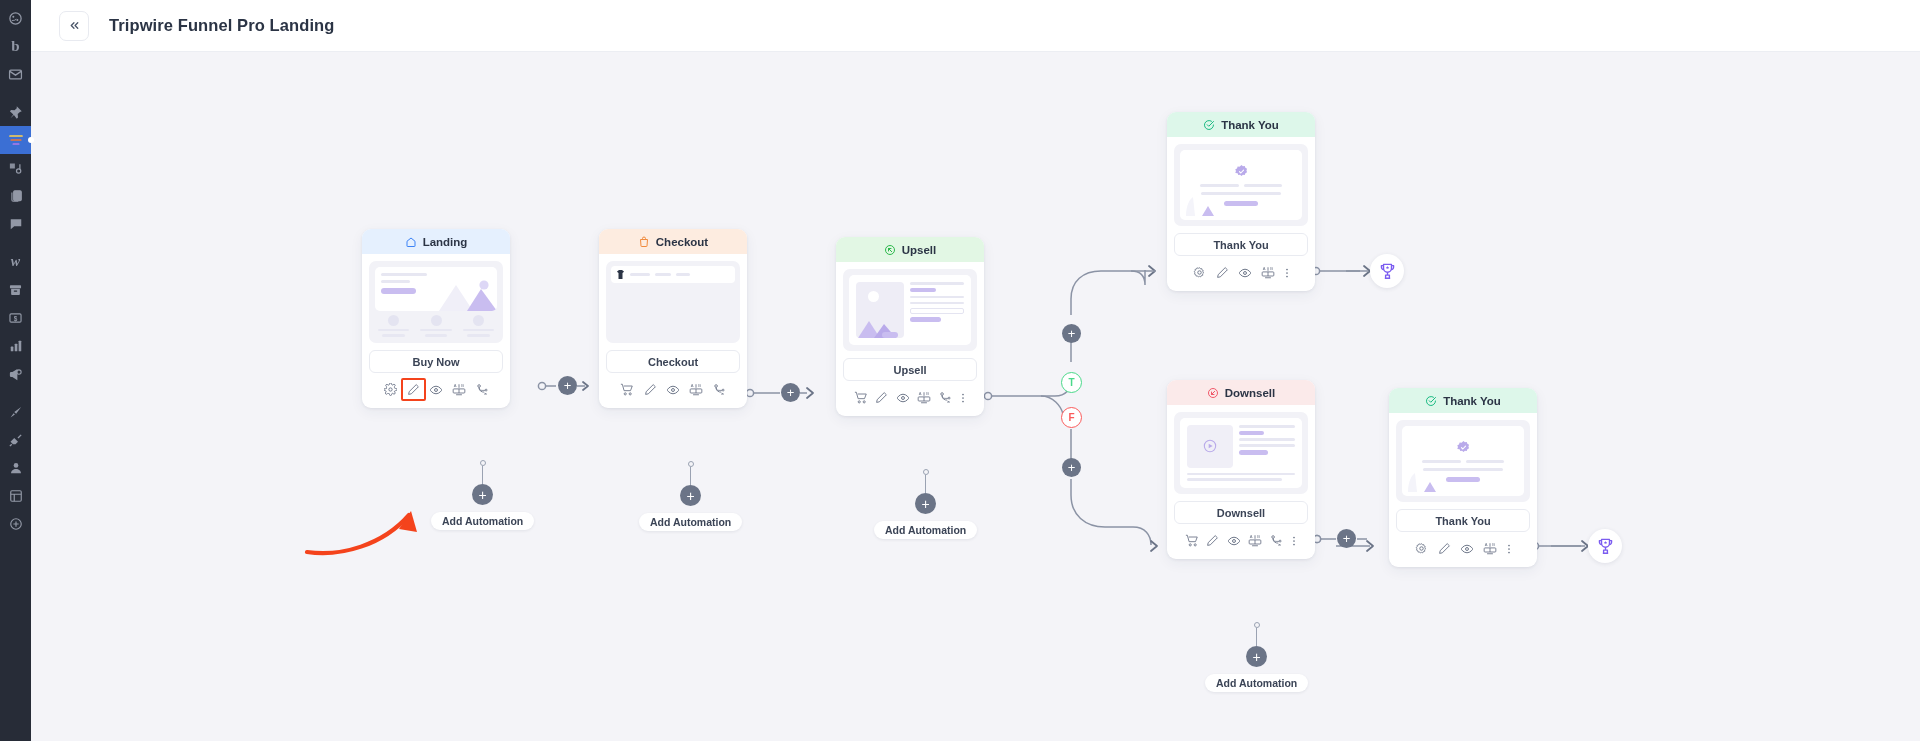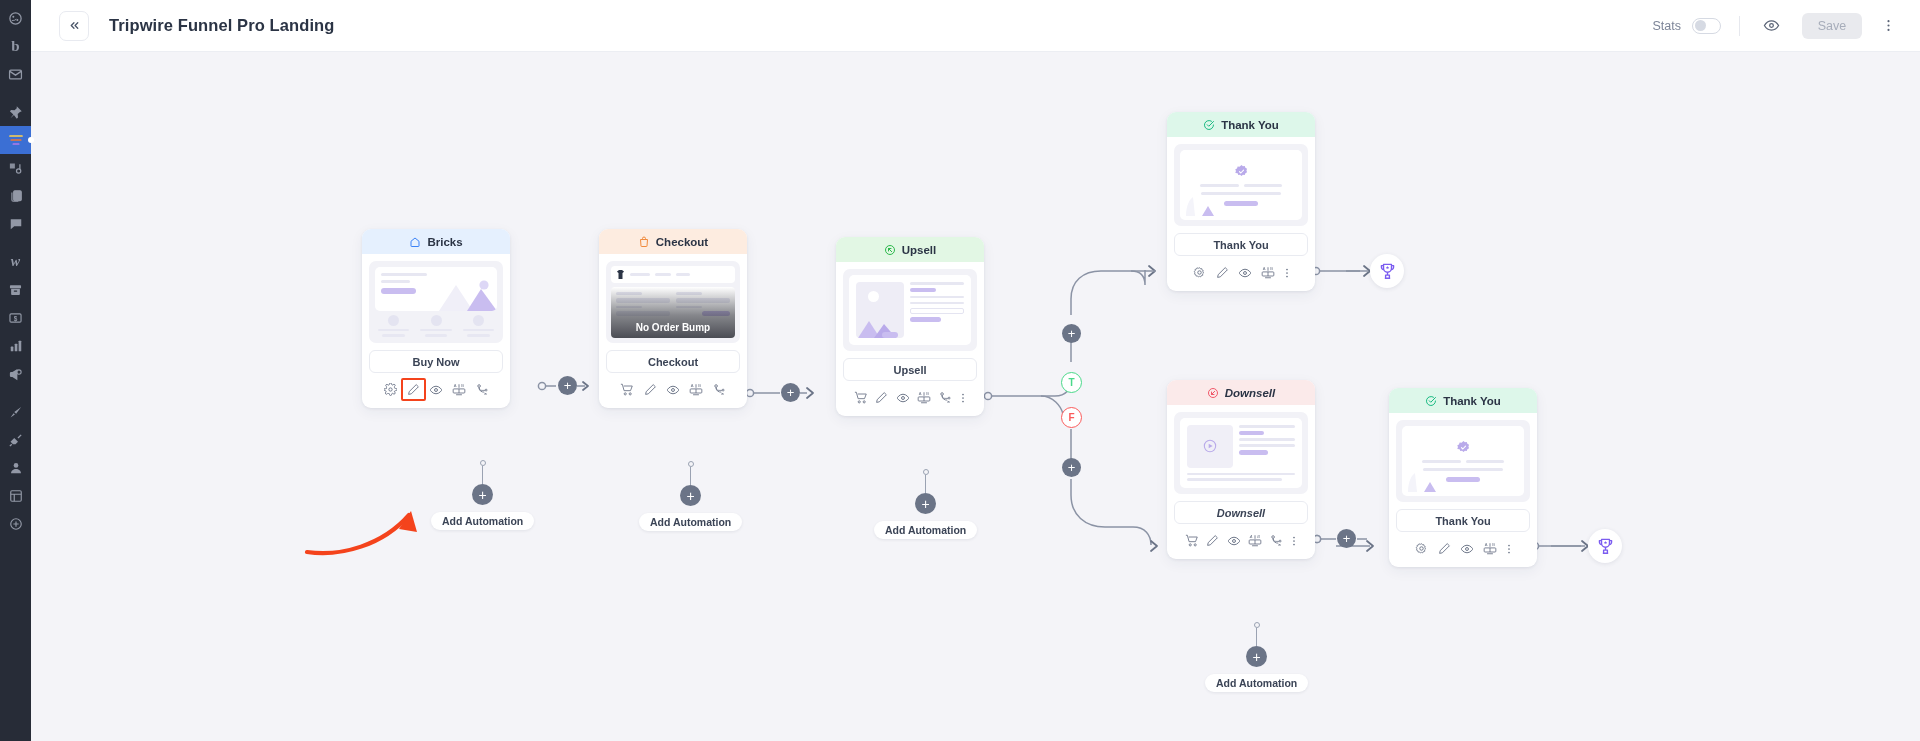--- a/index.html
+++ b/index.html
@@ -261,41 +261,20 @@
   <div class="main">
 
     <div class="topbar">
       <div class="collapse-btn">
         <svg width="13" height="13" viewBox="0 0 24 24" fill="none" stroke="currentColor" stroke-width="2.4" stroke-linecap="round" stroke-linejoin="round">
             <path d="M11 17l-5-5 5-5M18 17l-5-5 5-5"></path>
           </svg>
       </div>
       <div class="funnel-title">Tripwire Funnel Pro Landing</div>
 
-      <div class="topbar-right">
-        <span class="stats-label">Stats</span>
-        <div class="toggle">
-            <div class="knob"></div>
-          </div>
-        <div class="vdiv"></div>
-        <div class="eye-btn">
-          <svg width="17" height="17" viewBox="0 0 24 24" fill="none" stroke="currentColor" stroke-width="1.8">
-              <path d="M2 12s3.8-6.5 10-6.5S22 12 22 12s-3.8 6.5-10 6.5S2 12 2 12z"></path>
-              <circle cx="12" cy="12" r="2.6"></circle>
-            </svg>
-        </div>
-        <button class="save-btn">Save</button>
-        <div class="kebab-btn">
-          <svg width="15" height="15" viewBox="0 0 24 24" fill="currentColor">
-              <circle cx="12" cy="5" r="1.7"></circle>
-              <circle cx="12" cy="12" r="1.7"></circle>
-              <circle cx="12" cy="19" r="1.7"></circle>
-            </svg>
-        </div>
-      </div>
     </div>
 
     <div class="canvas">
 
       <svg class="edges">
         <g stroke="#8b93a5" stroke-width="1.5" fill="none">
 
           <circle cx="511" cy="334" r="3.6" fill="#f4f4f8"></circle>
           <path d="M515 334h10"></path>
           <path d="M546 334h8"></path>
@@ -344,21 +323,21 @@
         </g>
       </svg>
 
       <div class="node" style="left:331px; top:177px;">
         <div class="node-head" style="background:#e5f0fe;">
           <span class="hicon" style="color:#3b82f6;">
             <svg width="12" height="12" viewBox="0 0 24 24" fill="none" stroke="currentColor" stroke-width="2" stroke-linejoin="round">
                 <path d="M4 10.5L12 4l8 6.5V20a1 1 0 01-1 1H5a1 1 0 01-1-1z"></path>
               </svg>
           </span>
-          <span>Bricks</span>
+          <span>Landing</span>
         </div>
         <div class="node-body">
           <div class="preview">
             <div class="white-card">
               <div class="sk" style="width:42%;height:3px;margin-bottom:4px;"></div>
               <div class="sk" style="width:26%;height:3px;margin-bottom:5px;"></div>
               <div class="sk-p" style="width:32%;height:6px;"></div>
               <svg style="position:absolute;right:0;bottom:0;" width="74" height="34" viewBox="0 0 74 34">
                 <path d="M16 34L33 8l17 26z" fill="#f0eff8"></path>
                 <path d="M44 34L58 12l16 22z" fill="#c9bdf0"></path>
@@ -442,36 +421,20 @@
         </div>
         <div class="node-body">
           <div class="preview" style="padding:5px;gap:4px;">
             <div style="background:#fff;border-radius:4px;height:17px;display:flex;align-items:center;padding:0 5px;gap:5px;">
               <svg width="9" height="11" viewBox="0 0 18 22" fill="#2b3445">
                   <path d="M6 2h6l4 3-2.5 3L13 7v13H5V7l-.5 1L2 5z"></path>
                 </svg>
               <div class="sk" style="width:20px;height:2.4px;"></div>
               <div class="sk" style="width:16px;height:2.4px;"></div>
               <div class="sk" style="width:14px;height:2.4px;"></div>
-            </div>
-            <div style="position:relative;flex:1;background:#fff;border-radius:4px;padding:5px;display:flex;gap:6px;">
-              <div style="flex:1;display:flex;flex-direction:column;gap:3px;">
-                <div class="sk" style="width:48%;height:2.6px;"></div>
-                <div class="sk" style="width:100%;height:5px;"></div>
-                <div class="sk" style="width:48%;height:2.6px;"></div>
-                <div class="sk" style="width:100%;height:5px;"></div>
-              </div>
-              <div style="flex:1;display:flex;flex-direction:column;gap:3px;">
-                <div class="sk" style="width:48%;height:2.6px;"></div>
-                <div class="sk" style="width:100%;height:5px;"></div>
-                <div class="sk" style="width:48%;height:2.6px;"></div>
-                <div class="sk-p" style="width:52%;height:5px;margin-left:auto;"></div>
-              </div>
-              <div style="position:absolute;left:0;top:0;right:0;bottom:0;border-radius:4px;background:linear-gradient(180deg,rgba(60,62,70,0) 0%,rgba(60,62,70,.62) 55%,rgba(55,57,65,.9) 100%);"></div>
-              <div style="position:absolute;left:0;right:0;bottom:5px;text-align:center;color:#fff;font-size:10px;font-weight:bold;">No Order Bump</div>
             </div>
           </div>
         </div>
         <div class="cta">Checkout</div>
         <div class="actions">
           <div class="act">
               <svg width="14" height="13" viewBox="0 0 24 22" fill="none" stroke="currentColor" stroke-width="1.5">
                 <path d="M1.5 2H4l3 11h11l3-8H6.5"></path>
                 <circle cx="9" cy="18.5" r="1.8"></circle>
                 <circle cx="17.5" cy="18.5" r="1.8"></circle>
@@ -662,21 +625,21 @@
           <div class="act" style="width:15px;">
               <svg width="12" height="12" viewBox="0 0 24 24" fill="currentColor">
                 <circle cx="12" cy="5" r="1.7"></circle>
                 <circle cx="12" cy="12" r="1.7"></circle>
                 <circle cx="12" cy="19" r="1.7"></circle>
               </svg>
             </div>
         </div>
       </div>
 
-      <div class="node" style="left:1136px; top:328px;font-style:italic;">
+      <div class="node" style="left:1136px; top:328px;">
         <div class="node-head" style="background:#fbeaea;">
           <span class="hicon" style="color:#f0596a;">
             <svg width="12" height="12" viewBox="0 0 24 24" fill="none" stroke="currentColor" stroke-width="2">
                 <circle cx="12" cy="12" r="9"></circle>
                 <path d="M15.5 8.5L9 15M9 15h5M9 15v-5" stroke-linecap="round"></path>
               </svg>
           </span>
           <span>Downsell</span>
         </div>
         <div class="node-body">

